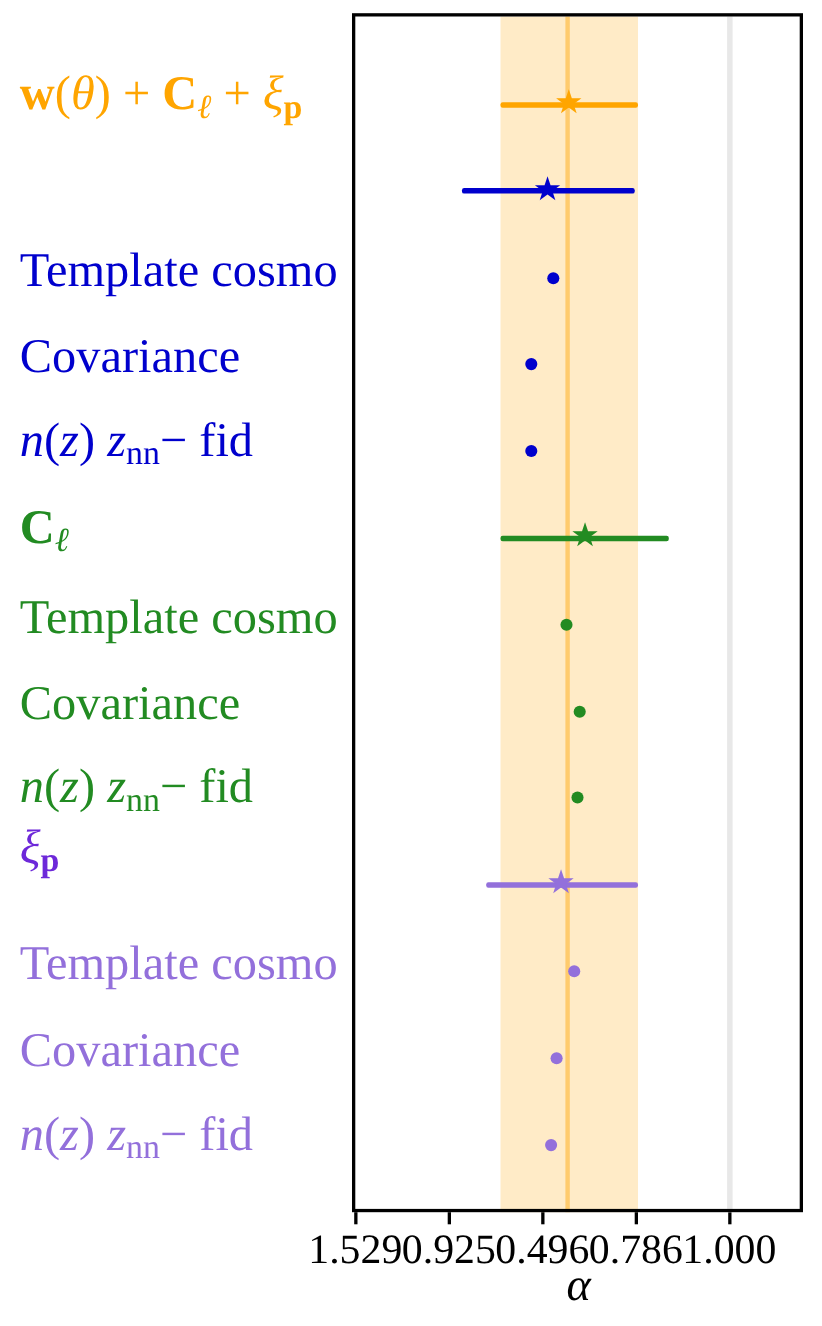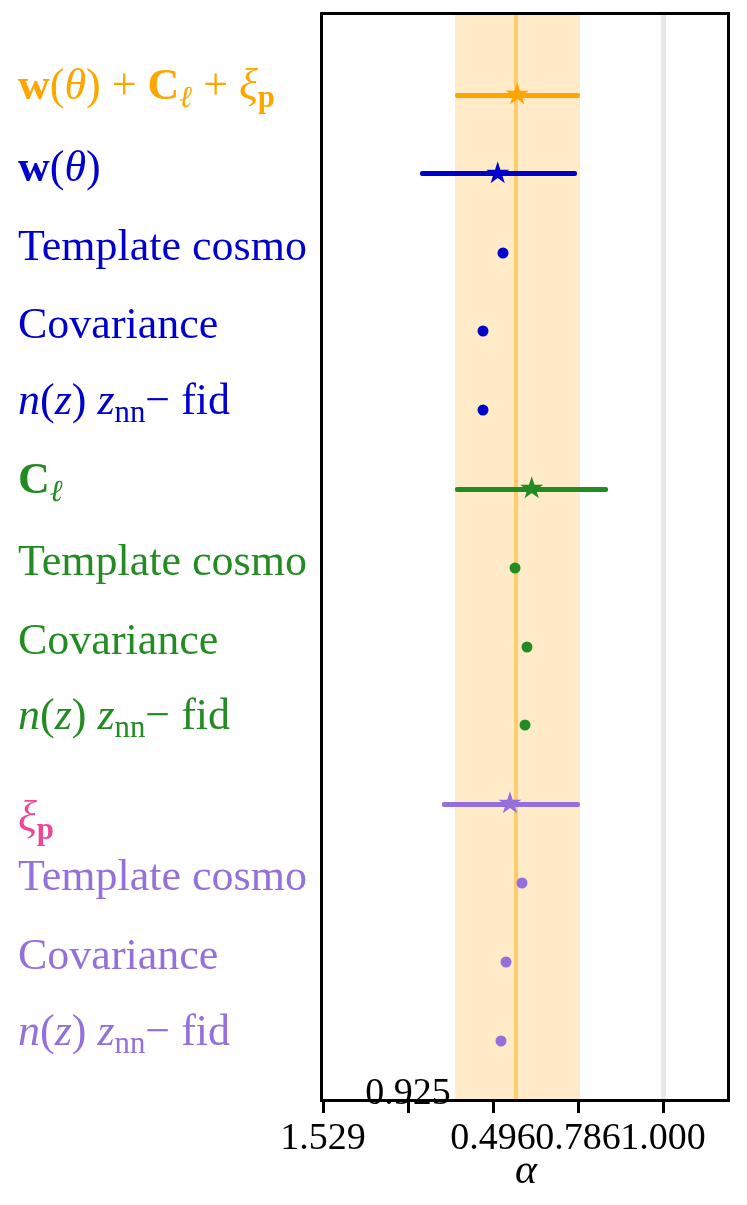--- a/index.html
+++ b/index.html
@@ -74,29 +74,28 @@
     line-height: 1;
     color: #000;
   }
 </style>
 </head>
 <body>
 
 <div class="figure">
   <div class="labels">
       <div class="row-label" style="top: 88px; color: rgb(255, 165, 0);"><span class="seg-b">w</span><span>(</span><span class="seg-i">θ</span><span>) + </span><span class="seg-b">C</span><span class="seg-i seg-sub">ℓ</span><span> + </span><span class="seg-i">ξ</span><span class="seg-b seg-sub">p</span></div>
-      <div class="row-label" style="top: 166.8px; color: rgb(0, 0, 205);"><span class="seg-b">w</span><span>(</span><span class="seg-i">θ</span><span>)</span></div>
       <div class="row-label" style="top: 245.6px; color: rgb(0, 0, 205);"><span>Template cosmo</span></div>
       <div class="row-label" style="top: 324.4px; color: rgb(0, 0, 205);"><span>Covariance</span></div>
       <div class="row-label" style="top: 403.2px; color: rgb(0, 0, 205);"><span class="seg-i">n</span><span>(</span><span class="seg-i">z</span><span>)  </span><span class="seg-i">z</span><span class="seg-sub">nn</span><span>− fid</span></div>
       <div class="row-label" style="top: 482px; color: rgb(34, 139, 34);"><span class="seg-b">C</span><span class="seg-i seg-sub">ℓ</span></div>
       <div class="row-label" style="top: 560.8px; color: rgb(34, 139, 34);"><span>Template cosmo</span></div>
       <div class="row-label" style="top: 639.6px; color: rgb(34, 139, 34);"><span>Covariance</span></div>
       <div class="row-label" style="top: 718.4px; color: rgb(34, 139, 34);"><span class="seg-i">n</span><span>(</span><span class="seg-i">z</span><span>)  </span><span class="seg-i">z</span><span class="seg-sub">nn</span><span>− fid</span></div>
-      <div class="row-label" style="top: 820px; color: #ec4899;"><span class="seg-i">ξ</span><span class="seg-b seg-sub">p</span></div>
+      <div class="row-label" style="top: 773px; color: #6d28d9;"><span class="seg-i">ξ</span><span class="seg-b seg-sub">p</span></div>
       <div class="row-label" style="top: 876px; color: rgb(147, 112, 219);"><span>Template cosmo</span></div>
       <div class="row-label" style="top: 954.8px; color: rgb(147, 112, 219);"><span>Covariance</span></div>
       <div class="row-label" style="top: 1033.6px; color: rgb(147, 112, 219);"><span class="seg-i">n</span><span>(</span><span class="seg-i">z</span><span>)  </span><span class="seg-i">z</span><span class="seg-sub">nn</span><span>− fid</span></div>
     </div>
   <div class="plot">
     <div class="band" style="left: 131.926px; width: 125.126px; background: rgba(255, 165, 0, 0.22);"></div>
     <div class="band-line" style="left: 191.47px; background: rgba(255, 165, 0, 0.45);"></div>
     <div class="ref-line" style="left: 337.517px; background: rgb(232, 232, 232);"></div>
     <div id="series-layer">
         <div class="err-bar" style="left: 131.926px; width: 125.126px; top: 77.5px; background: rgb(255, 165, 0);"></div>
@@ -116,21 +115,21 @@
         <div class="dot" style="left: 198.57px; top: 868px; background: rgb(147, 112, 219);"></div>
         <div class="dot" style="left: 182.929px; top: 946.8px; background: rgb(147, 112, 219);"></div>
         <div class="dot" style="left: 177.829px; top: 1025.6px; background: rgb(147, 112, 219);"></div>
       </div>
     <div class="frame"></div>
   </div>
   <div id="x-axis">
       <div class="x-tick" style="left: 321.5px; top: 1102px;"></div>
       <div class="x-tick-label" style="left: 323px; top: 1117px;">1.529</div>
       <div class="x-tick" style="left: 406.504px; top: 1102px;"></div>
-      <div class="x-tick-label" style="left: 408.004px; top: 1072px;">0.925</div>
+      <div class="x-tick-label" style="left: 408.004px; top: 1117px;">0.925</div>
       <div class="x-tick" style="left: 491.508px; top: 1102px;"></div>
       <div class="x-tick-label" style="left: 493.008px; top: 1117px;">0.496</div>
       <div class="x-tick" style="left: 576.513px; top: 1102px;"></div>
       <div class="x-tick-label" style="left: 578.013px; top: 1117px;">0.786</div>
       <div class="x-tick" style="left: 661.517px; top: 1102px;"></div>
       <div class="x-tick-label" style="left: 663.017px; top: 1117px;">1.000</div>
     </div>
   <div class="xlabel" style="left:526px; top:1148px;">α</div>
 </div>
 

